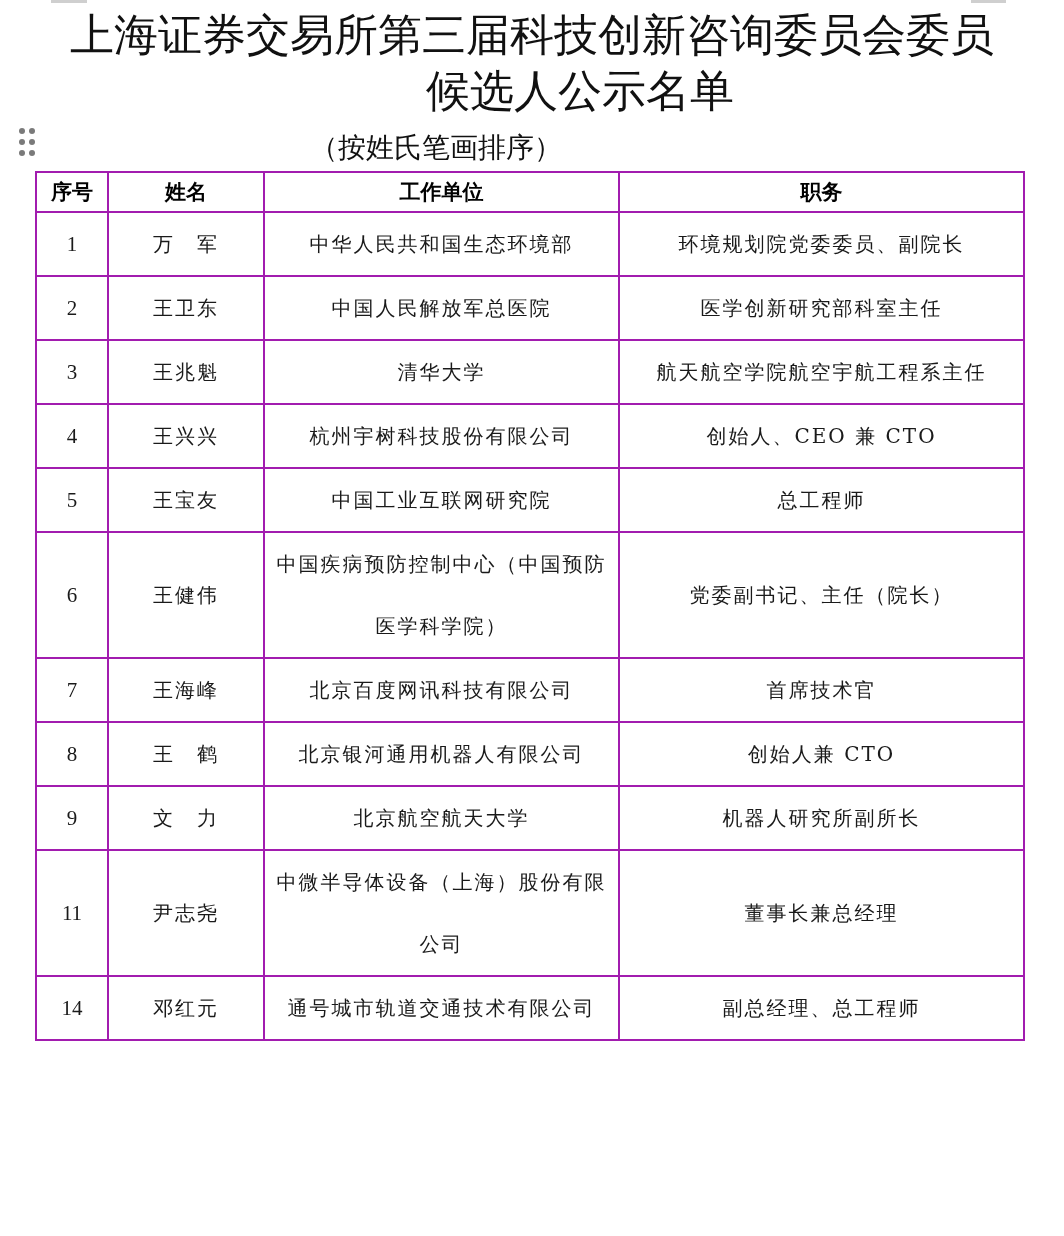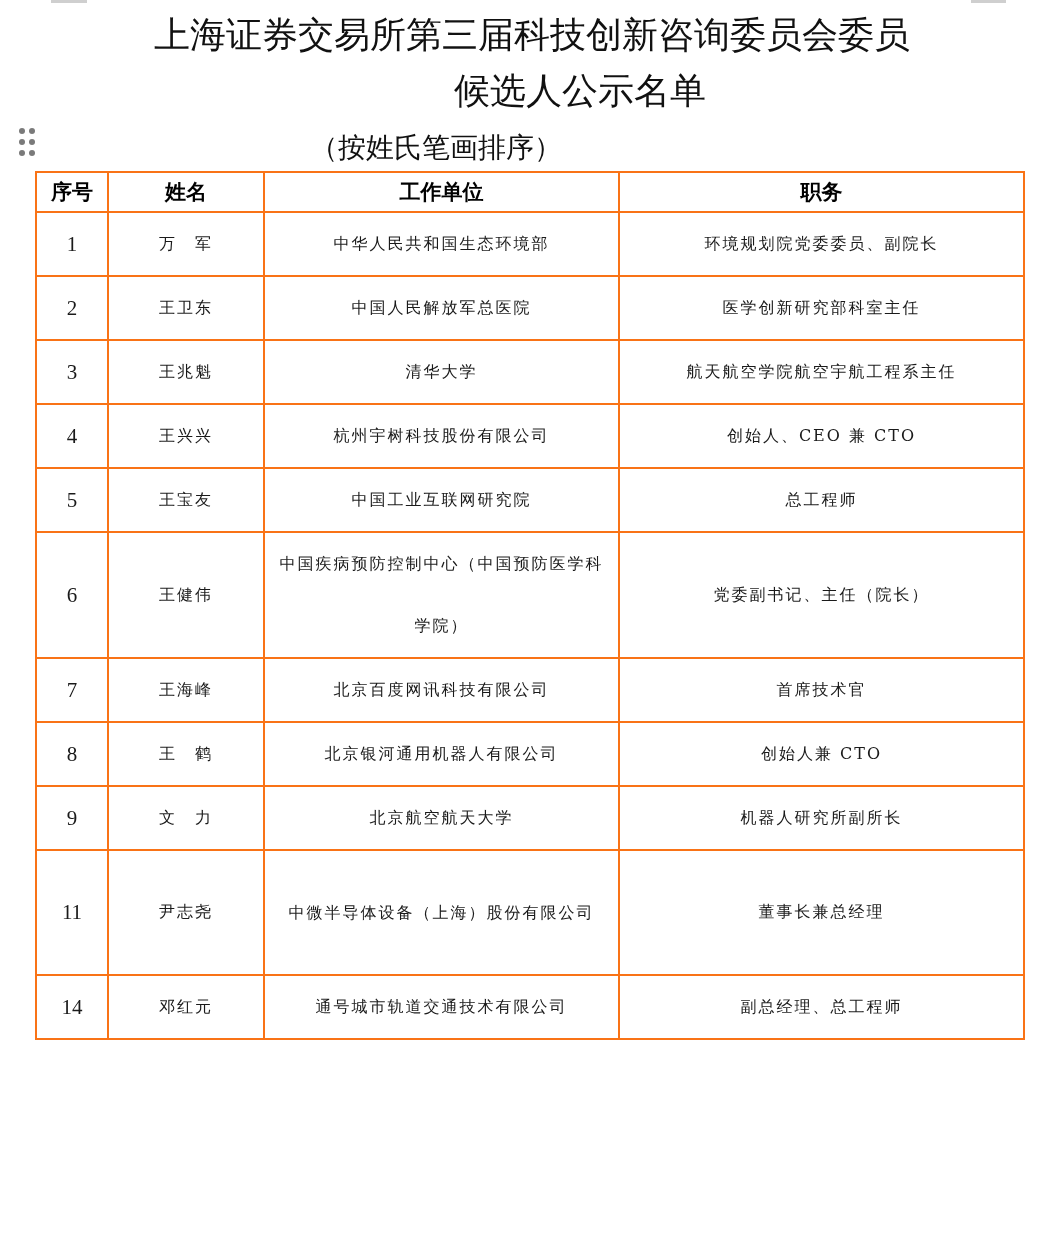--- a/index.html
+++ b/index.html
@@ -6,45 +6,45 @@
   body {
     width: 1064px; height: 1236px; position: relative; overflow: hidden;
     font-family: "DejaVu Serif", "Liberation Serif", serif; color: #000;
   }
   .crop-mark { position: absolute; top: 0; height: 3px; background: #cfcfcf; }
   .crop-left { left: 51px; width: 36px; }
   .crop-right { left: 971px; width: 35px; }
   .title {
     position: absolute; left: 0; width: 1064px; text-align: center;
     font-family: "DejaVu Serif", "Liberation Serif", serif;
-    font-size: 36px; line-height: 54px; letter-spacing: 0px; color: #111;
+    font-size: 44px; line-height: 54px; letter-spacing: 0px; color: #111;
   }
   .title-1 { top: 8px; }
   .title-2 { top: 64px; padding-left: 48px; }
   .subtitle {
     position: absolute; top: 130px; left: 0; width: 872px; text-align: center;
     font-size: 28px; line-height: 36px; color: #111;
   }
   .drag-handle { position: absolute; left: 19px; top: 128px; width: 18px; height: 30px; }
   .drag-handle span {
     position: absolute; width: 6px; height: 6px; border-radius: 50%; background: #7a7a7a;
   }
   table.roster {
     position: absolute; left: 35px; top: 171px; width: 988px;
     border-collapse: collapse; table-layout: fixed;
   }
   table.roster th, table.roster td {
-    border: 2px solid #f97316; text-align: center; vertical-align: middle; padding: 0; margin-top: 48px;
+    border: 2px solid #a21caf; text-align: center; vertical-align: middle; padding: 0; margin-top: 48px;
   }
   table.roster th {
     height: 38px; font-family: "DejaVu Sans", "Liberation Sans", sans-serif;
     font-weight: bold; font-size: 21px;
   }
   table.roster td {
-    font-size: 16px; letter-spacing: 2px; color: #1a1a1a;
+    font-size: 20px; letter-spacing: 2px; color: #1a1a1a;
   }
   table.roster td.seq { font-family: "Liberation Serif", serif; letter-spacing: 0; font-size: 21px; }
   table.roster td.unit { line-height: 62px; padding: 0 11px; }
   tr.r1 td { height: 62px; }
   tr.r2 td { height: 123px; }
 </style>
 </head>
 <body>
 
 <div class="crop-mark crop-left"></div>

